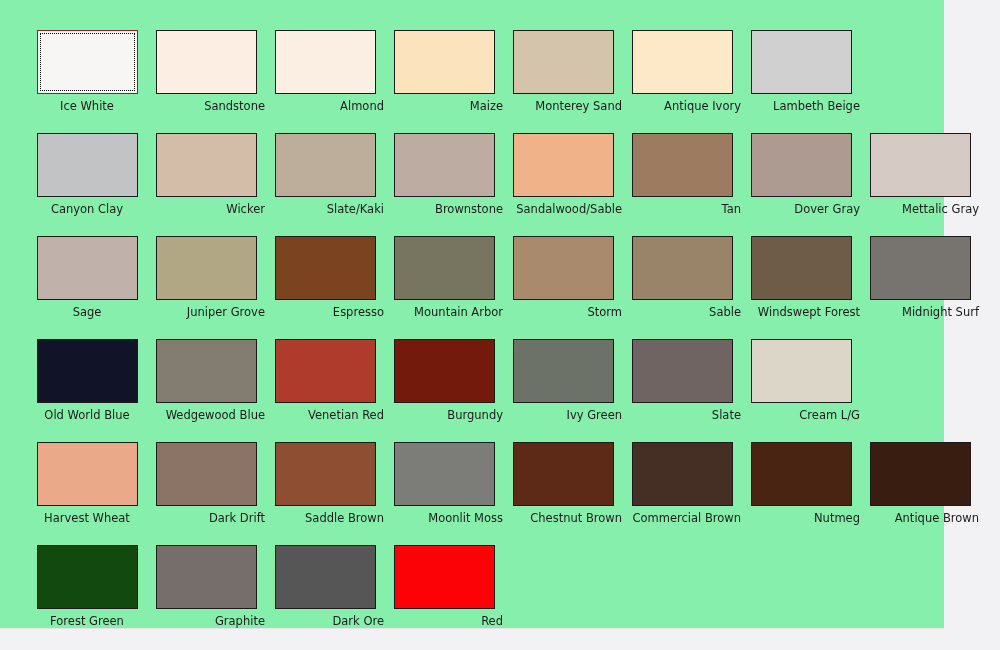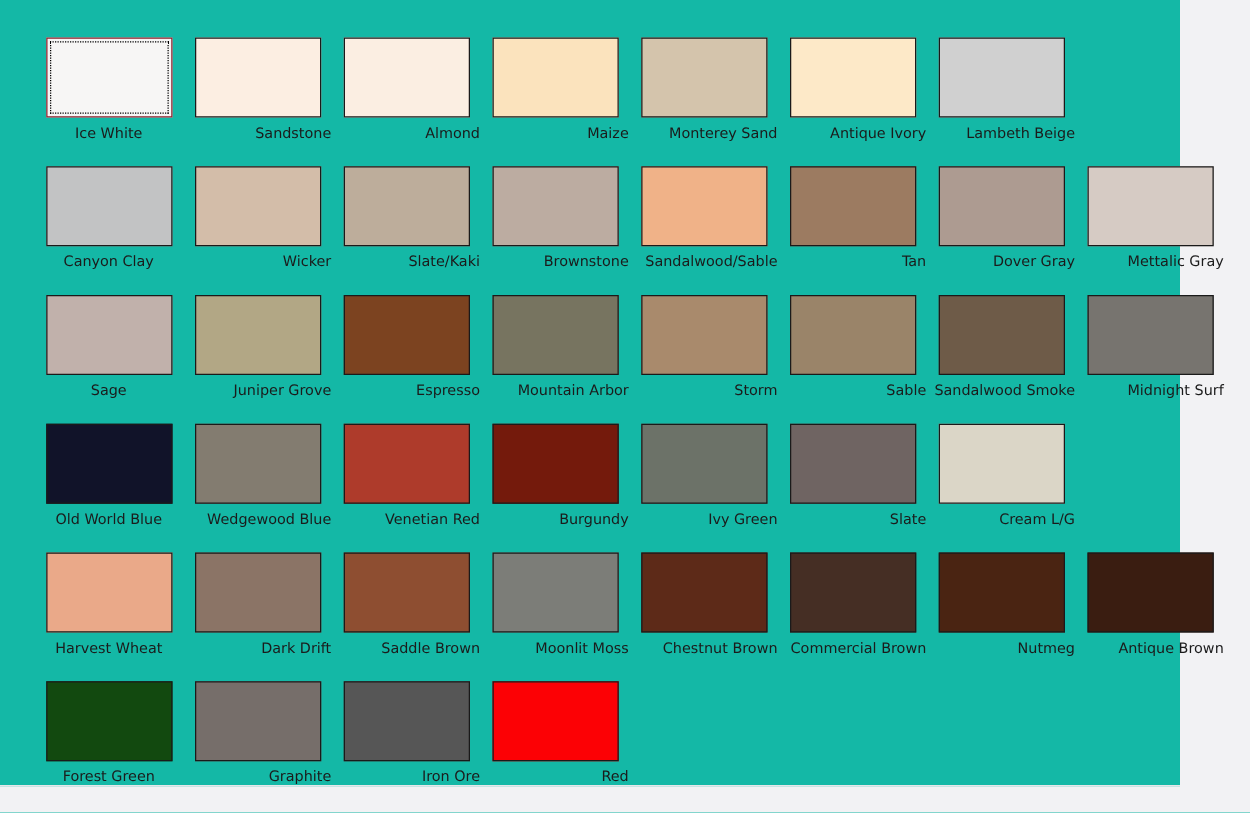--- a/index.html
+++ b/index.html
@@ -14,21 +14,21 @@
     font-family: "DejaVu Sans", "Liberation Sans", sans-serif;
     overflow: hidden;
   }
 
   #palette-panel {
     position: absolute;
     left: 0;
     top: 0;
     width: 944px;
     height: 629px;
-    background: #14b8a6;
+    background: #86efac;
     box-sizing: border-box;
     border-bottom: 1px solid #e6e6e9;
   }
 
   #swatch-grid {
     position: absolute;
     left: 28px;
     top: 30px;
     width: 944px;
   }
@@ -229,21 +229,21 @@
         <div class="swatch-cell">
           <div class="swatch-slot">
             <div class="swatch-chip" title="Sable" style="background: rgb(154, 132, 105);"></div>
           </div>
           <div class="swatch-label">Sable</div>
         </div>
         <div class="swatch-cell">
           <div class="swatch-slot">
             <div class="swatch-chip" title="Windswept Smoke" style="background: rgb(110, 91, 72);"></div>
           </div>
-          <div class="swatch-label">Sandalwood Smoke</div>
+          <div class="swatch-label">Windswept Forest</div>
         </div>
         <div class="swatch-cell">
           <div class="swatch-slot">
             <div class="swatch-chip" title="Midnight Surf" style="background: rgb(119, 116, 111);"></div>
           </div>
           <div class="swatch-label">Midnight Surf</div>
         </div>
       </div>
       <div class="swatch-row">
         <div class="swatch-cell">
@@ -349,21 +349,21 @@
         <div class="swatch-cell">
           <div class="swatch-slot">
             <div class="swatch-chip" title="Graphite" style="background: rgb(118, 110, 106);"></div>
           </div>
           <div class="swatch-label">Graphite</div>
         </div>
         <div class="swatch-cell">
           <div class="swatch-slot">
             <div class="swatch-chip" title="Iron Ore" style="background: rgb(86, 86, 86);"></div>
           </div>
-          <div class="swatch-label">Iron Ore</div>
+          <div class="swatch-label">Dark Ore</div>
         </div>
         <div class="swatch-cell">
           <div class="swatch-slot">
             <div class="swatch-chip" title="Red" style="background: rgb(252, 1, 5);"></div>
           </div>
           <div class="swatch-label">Red</div>
         </div>
         <div class="spacer-cell"></div>
         <div class="spacer-cell"></div>
         <div class="spacer-cell"></div>

